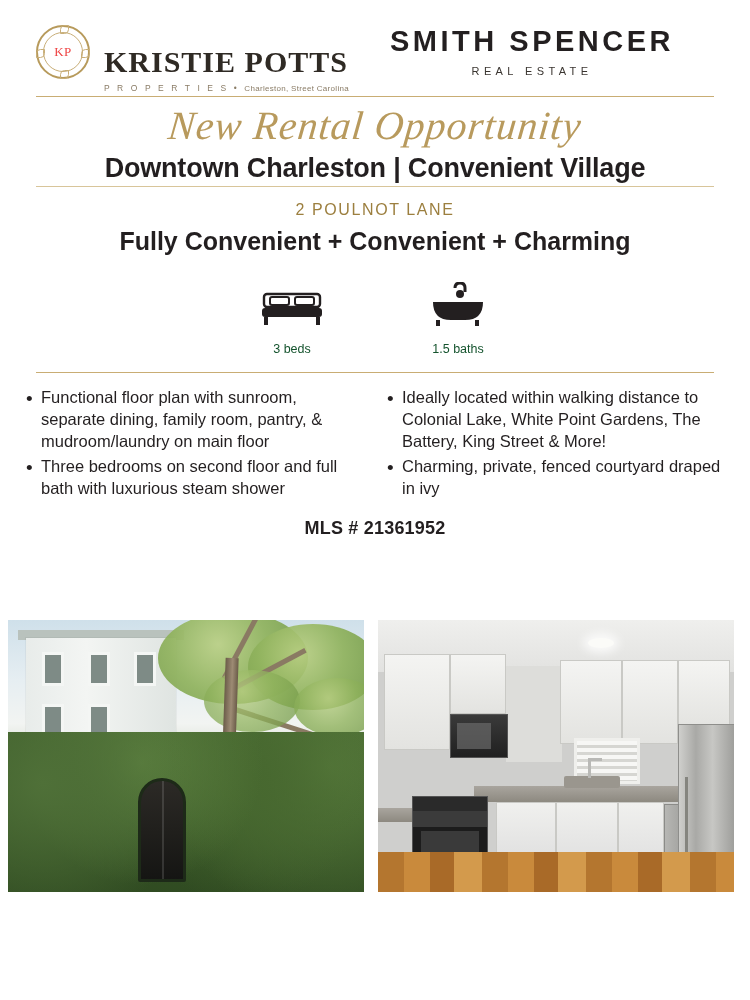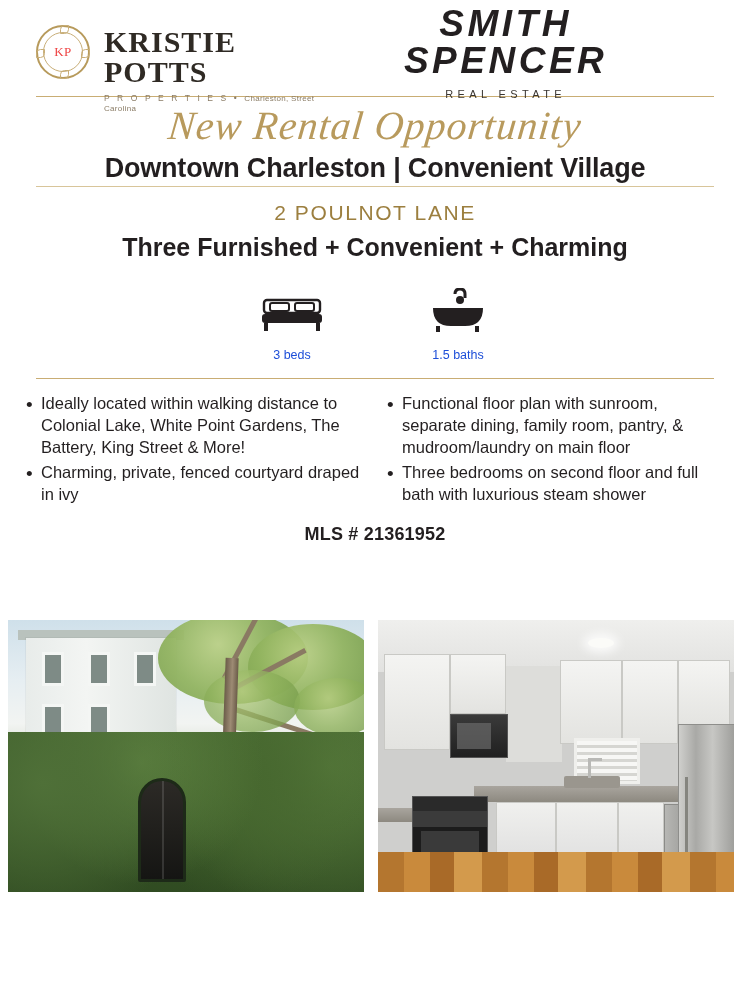--- a/index.html
+++ b/index.html
@@ -68,26 +68,25 @@
     letter-spacing: 0.3px;
     font-size: 8px;
   }
   .logo-right {
     margin-left: auto;
     text-align: center;
     padding-right: 40px;
   }
   .logo-right .name {
     font-family: "Liberation Sans", sans-serif;
-    font-size: 37px;
+    font-size: 29px;
     font-weight: 700;
     letter-spacing: 3.5px;
     color: #231f20;
     line-height: 1;
-    font-style: italic;
   }
   .logo-right .sub {
     margin-top: 9px;
     font-size: 11px;
     letter-spacing: 4.4px;
     color: #3a3530;
   }
 
   
   .rule {
@@ -113,21 +112,21 @@
     font-size: 27px;
     font-weight: 700;
     color: #231f20;
     margin-top: 6px;
     letter-spacing: -0.2px;
   }
 
   
   .address-block { text-align: center; padding-top: 14px; }
   .street {
-    font-size: 21px;
+    font-size: 16px;
     letter-spacing: 1.6px;
     color: #9c7f3f;
     font-weight: 400;
   }
   .tagline {
     font-size: 25px;
     font-weight: 700;
     color: #231f20;
     margin-top: 8px;
   }
@@ -143,21 +142,21 @@
     display: flex;
     justify-content: center;
     gap: 56px;
     margin-top: 24px;
   }
   .spec { text-align: center; width: 110px; }
   .spec .icon { height: 48px; display: flex; align-items: flex-end; justify-content: center; }
   .spec .label {
     margin-top: 14px;
     font-size: 12.5px;
-    color: #1d4ed8;
+    color: #14532d;
   }
   .specs-rule { margin: 16px 36px 0; height: 1px; background: #c9ad74; }
 
   
   .bullets {
     display: flex;
     padding: 14px 18px 0 18px;
     gap: 8px;
   }
   .bullet-col { width: 50%; padding: 0 6px; }
@@ -403,21 +402,21 @@
 
   <div class="headline">
     <div class="script">New Rental Opportunity</div>
     <div class="location">Downtown Charleston | Convenient Village</div>
   </div>
 
   <div class="rule thin"></div>
 
   <div class="address-block">
     <div class="street">2 POULNOT LANE</div>
-    <div class="tagline">Three Furnished + Convenient + Charming</div>
+    <div class="tagline">Fully Convenient + Convenient + Charming</div>
   </div>
 
   <div class="specs">
 
     <div class="spec">
       <div class="icon">
         <svg width="62" height="44" viewBox="0 0 62 44">
           <rect x="3" y="10" width="56" height="13" rx="3" fill="none" stroke="#231f20" stroke-width="2.4"></rect>
           <rect x="9" y="13" width="19" height="8" rx="2" fill="none" stroke="#231f20" stroke-width="2"></rect>
           <rect x="34" y="13" width="19" height="8" rx="2" fill="none" stroke="#231f20" stroke-width="2"></rect>
@@ -442,28 +441,28 @@
       <div class="label">1.5 baths</div>
     </div>
 
   </div>
 
   <div class="specs-rule"></div>
 
   <div class="bullets">
     <div class="bullet-col">
       <ul class="b">
+        <li>Functional floor plan with sunroom, separate dining, family room, pantry, &amp; mudroom/laundry on main floor</li>
+        <li>Three bedrooms on second floor and full bath with luxurious steam shower</li>
+      </ul>
+    </div>
+    <div class="bullet-col">
+      <ul class="b">
         <li>Ideally located within walking distance to Colonial Lake, White Point Gardens, The Battery, King Street &amp; More!</li>
         <li>Charming, private, fenced courtyard draped in ivy</li>
-      </ul>
-    </div>
-    <div class="bullet-col">
-      <ul class="b">
-        <li>Functional floor plan with sunroom, separate dining, family room, pantry, &amp; mudroom/laundry on main floor</li>
-        <li>Three bedrooms on second floor and full bath with luxurious steam shower</li>
       </ul>
     </div>
   </div>
 
   <div class="mls">MLS # 21361952</div>
 
   <div class="photos">
 
     <div class="photo p1">
       <div class="roofline"></div>

